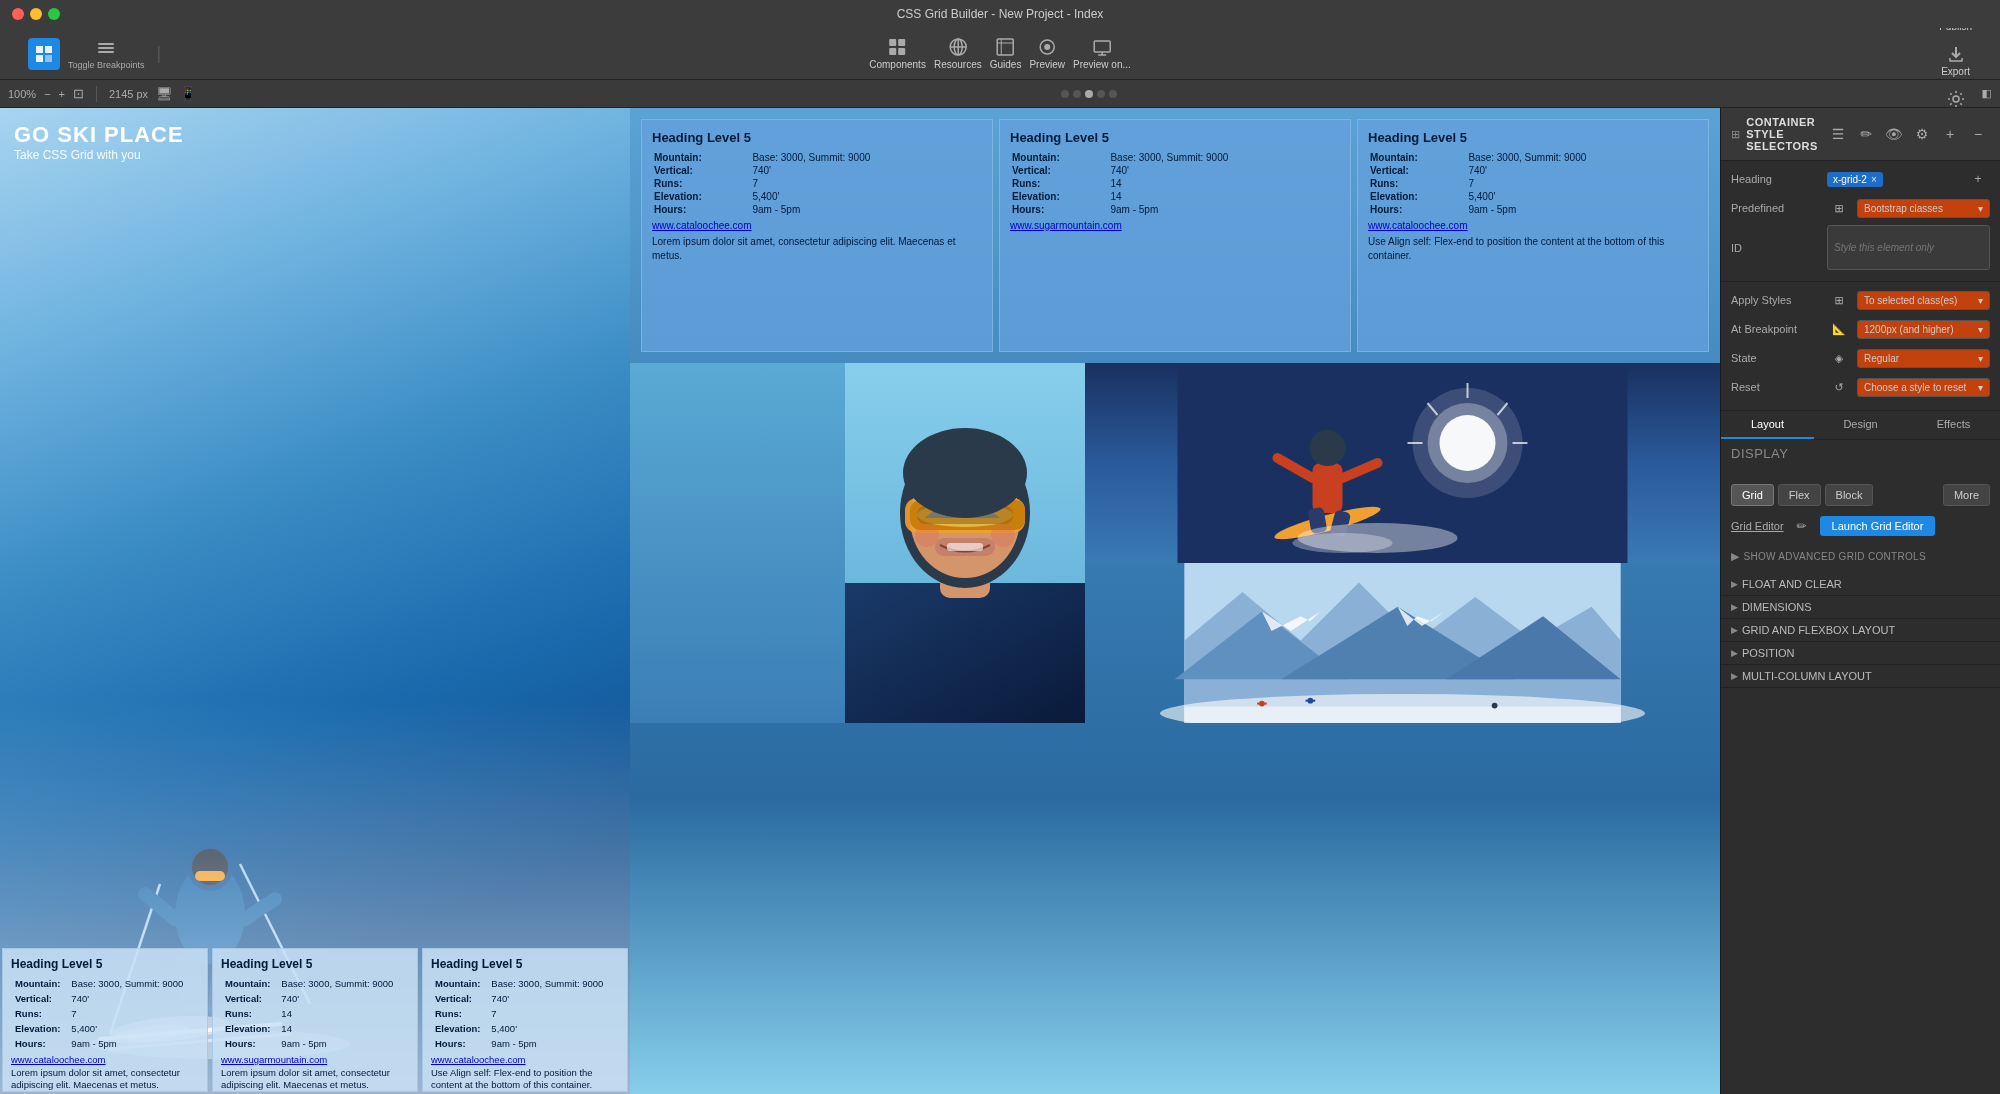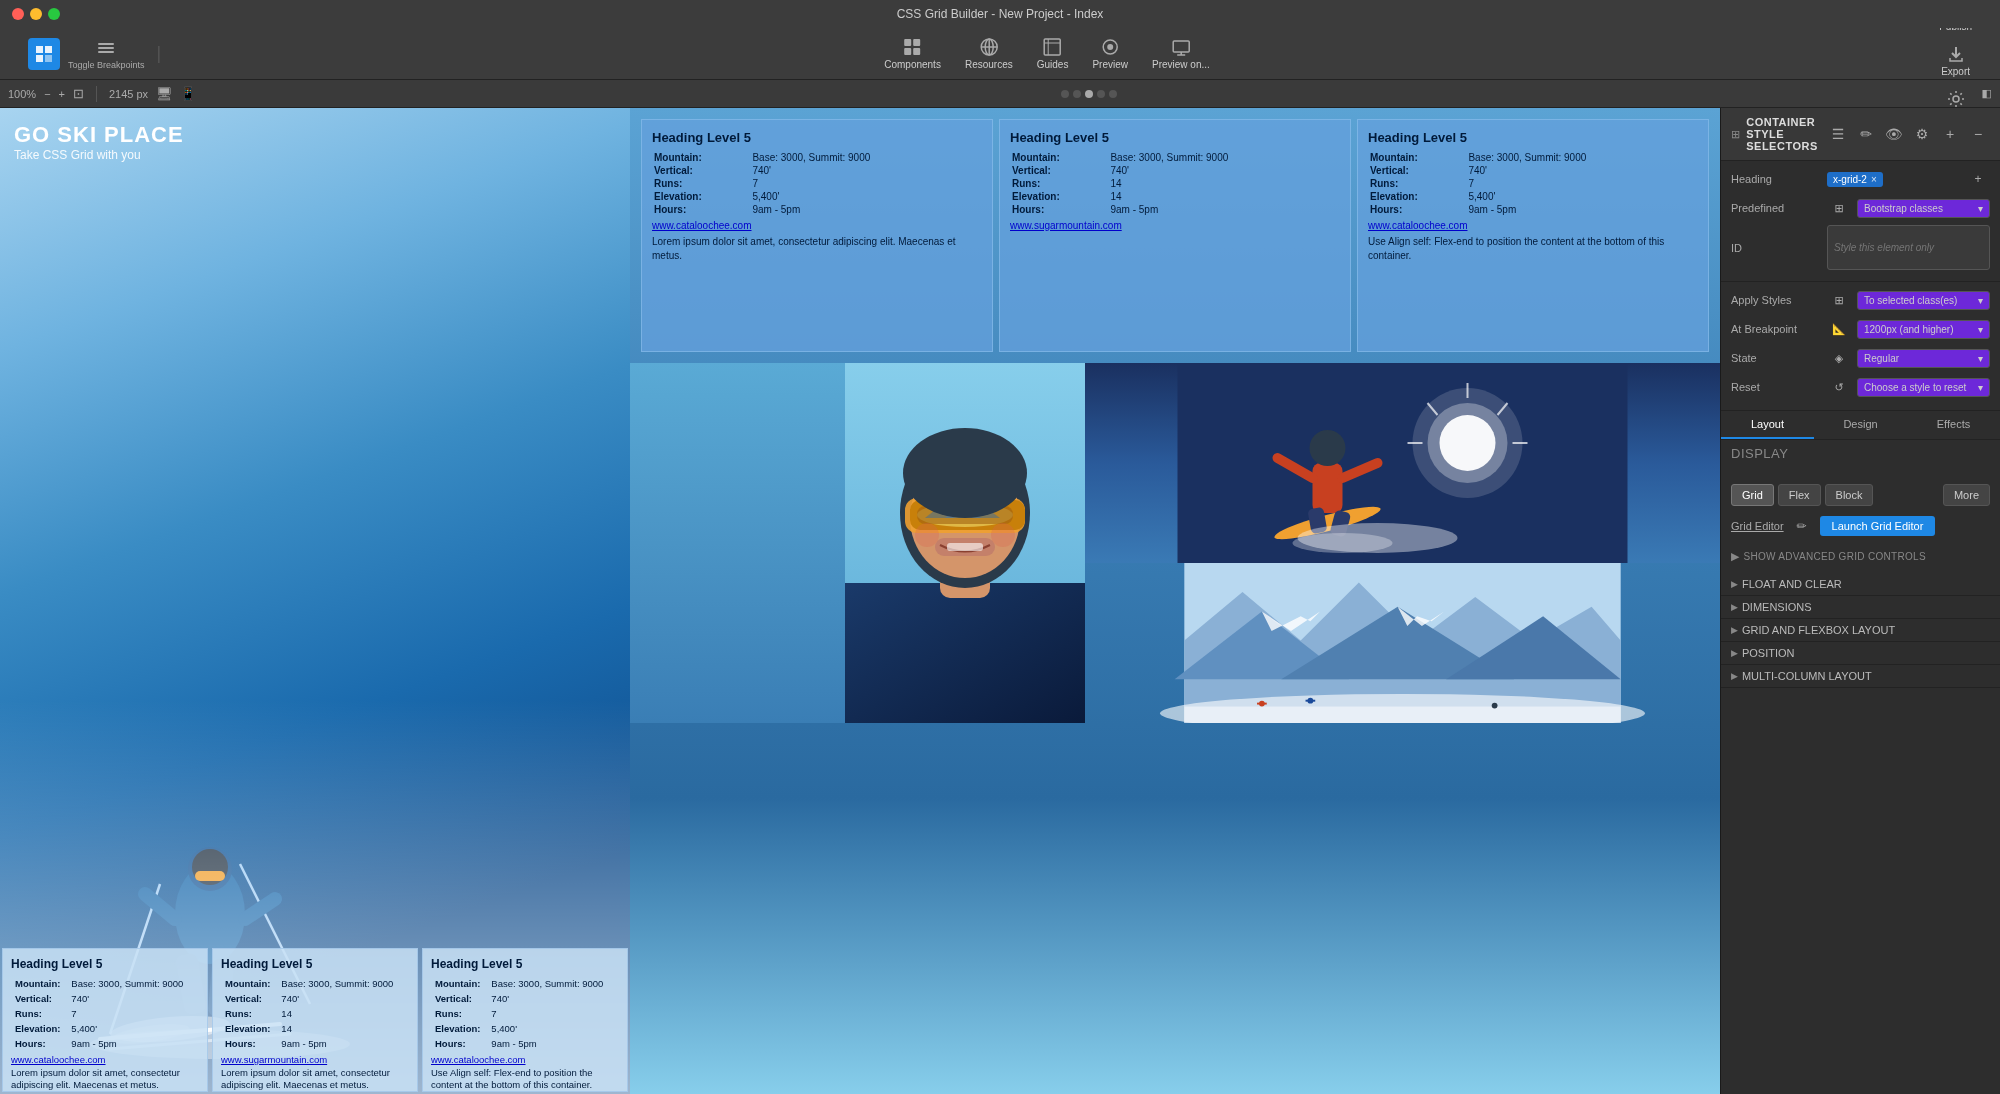--- a/index.html
+++ b/index.html
@@ -28,21 +28,21 @@
     .toolbar {
       height: 52px;
       background: #3c3c3c;
       border-bottom: 1px solid #222;
       display: flex;
       align-items: center;
       justify-content: space-between;
       padding: 0 28px;
     }
     .toolbar-left { display: flex; align-items: center; gap: 8px; }
-    .toolbar-center { display: flex; gap: 24px; align-items: center; position: absolute; left: 50%; transform: translateX(-50%); margin-left: 47px; }
+    .toolbar-center { display: flex; gap: 8px; align-items: center; position: absolute; left: 50%; transform: translateX(-50%); }
     .toolbar-right { display: flex; align-items: center; gap: 12px; margin-left: auto; flex-direction: column; }
     .toolbar-item { display: flex; flex-direction: column; align-items: center; gap: 2px; color: #ccc; font-size: 10px; cursor: pointer; }
     .toolbar-item svg { width: 20px; height: 20px; }
     .toolbar-icon-btn { width: 32px; height: 32px; background: #1e88e5; border-radius: 4px; display: flex; align-items: center; justify-content: center; }
 
     
     .toolbar2 {
       height: 28px;
       background: #3a3a3a;
       border-bottom: 1px solid #222;
@@ -221,21 +221,21 @@
       padding: 2px 6px;
       border-radius: 3px;
       display: flex;
       align-items: center;
       gap: 4px;
     }
     .classes-tag .x { cursor: pointer; opacity: 0.8; }
 
     .panel-dropdown {
       flex: 1;
-      background: #6d28d9;
+      background: #c2410c;
       border: 1px solid #555;
       color: #ccc;
       font-size: 10px;
       padding: 3px 6px;
       border-radius: 3px;
       display: flex;
       align-items: flex-end;
       justify-content: space-between;
       cursor: pointer;
     }

